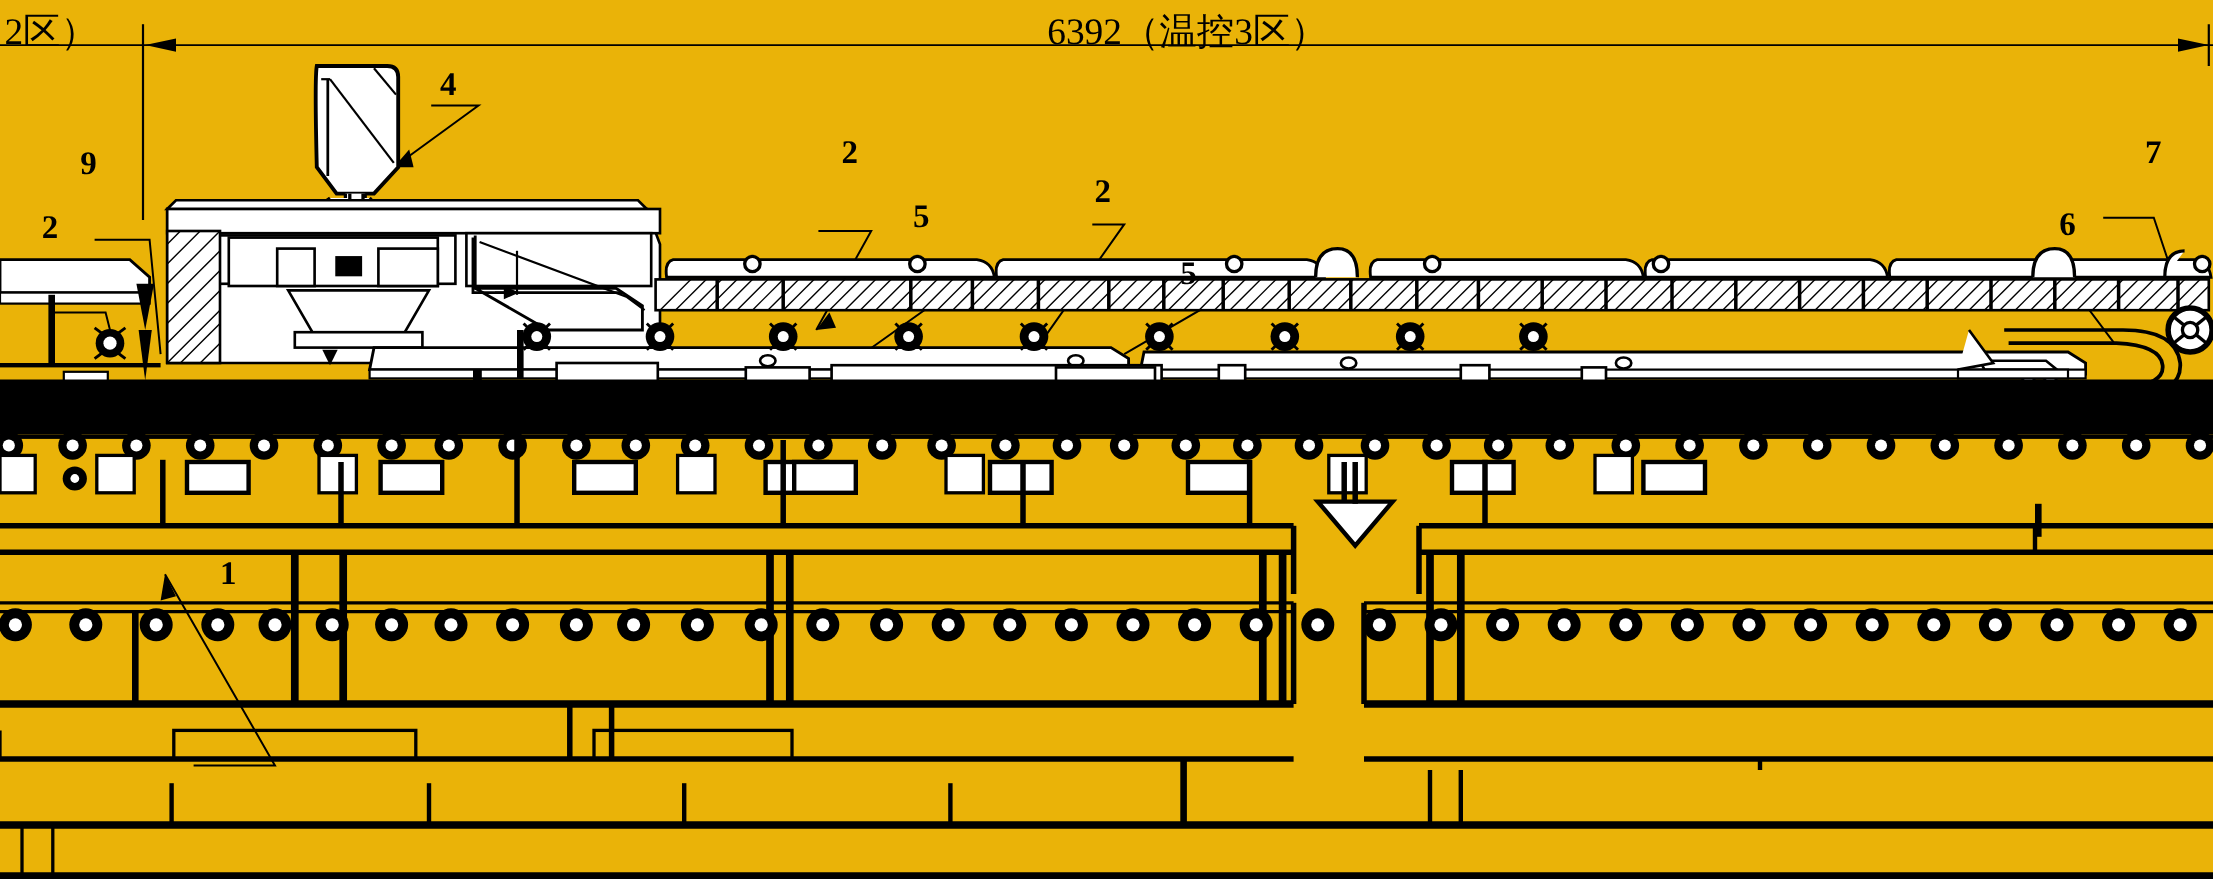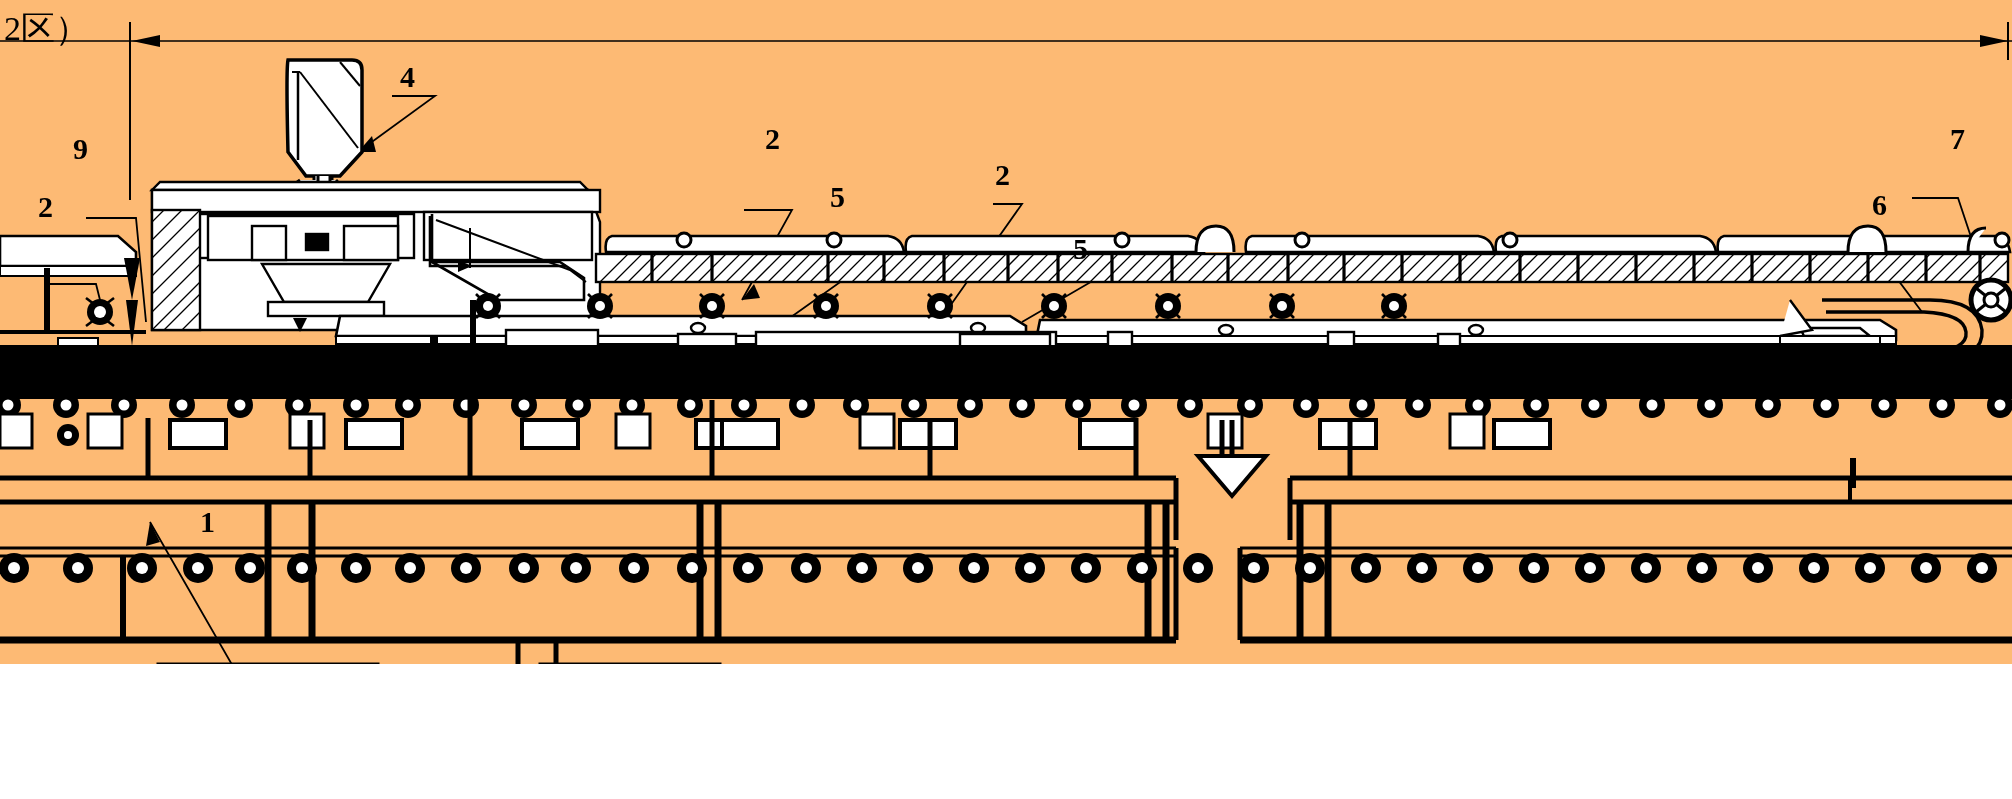--- a/index.html
+++ b/index.html
@@ -4,22 +4,22 @@
 <title>Technical Drawing</title>
 <style>
   html, body {
     margin: 0;
     padding: 0;
     background: #ffffff;
   }
   #canvas-root {
     position: relative;
     width: 2012px;
-    height: 664px;
-    background: #fdba74;
+    height: 799px;
+    background: #eab308;
     overflow: hidden;
     font-family: "Liberation Serif", serif;
   }
   .dim-label {
     position: absolute;
     font-family: "Liberation Serif", serif;
     color: #000;
     white-space: nowrap;
   }
   #dim-main-label {
@@ -670,20 +670,21 @@
       <line x1="0" y1="664" x2="0" y2="690"></line>
       <line x1="20" y1="752" x2="20" y2="796"></line>
       <line x1="48" y1="752" x2="48" y2="796"></line>
       <rect x="120" y="556" width="6" height="84" fill="#000" stroke="none"></rect>
     </g>
 
   </svg>
 
   <div class="dim-label" id="dim-left-label">2区）</div>
 
+  <div class="dim-label" id="dim-main-label">6392（温控3区）</div>
 
   <div class="callout" style="left:400px; top:60px;">4</div>
   <div class="callout" style="left:73px; top:132px;">9</div>
   <div class="callout" style="left:38px; top:190px;">2</div>
   <div class="callout" style="left:765px; top:122px;">2</div>
   <div class="callout" style="left:830px; top:180px;">5</div>
   <div class="callout" style="left:995px; top:158px;">2</div>
   <div class="callout" style="left:1073px; top:232px;">5</div>
   <div class="callout" style="left:1950px; top:122px;">7</div>
   <div class="callout" style="left:1872px; top:188px;">6</div>

